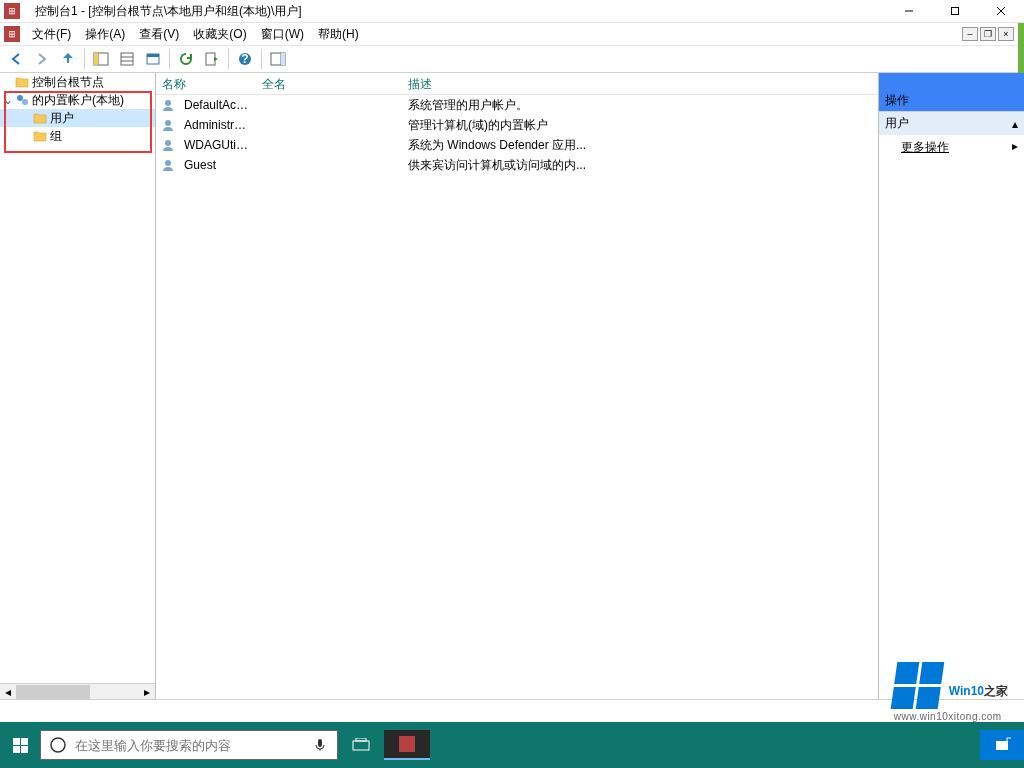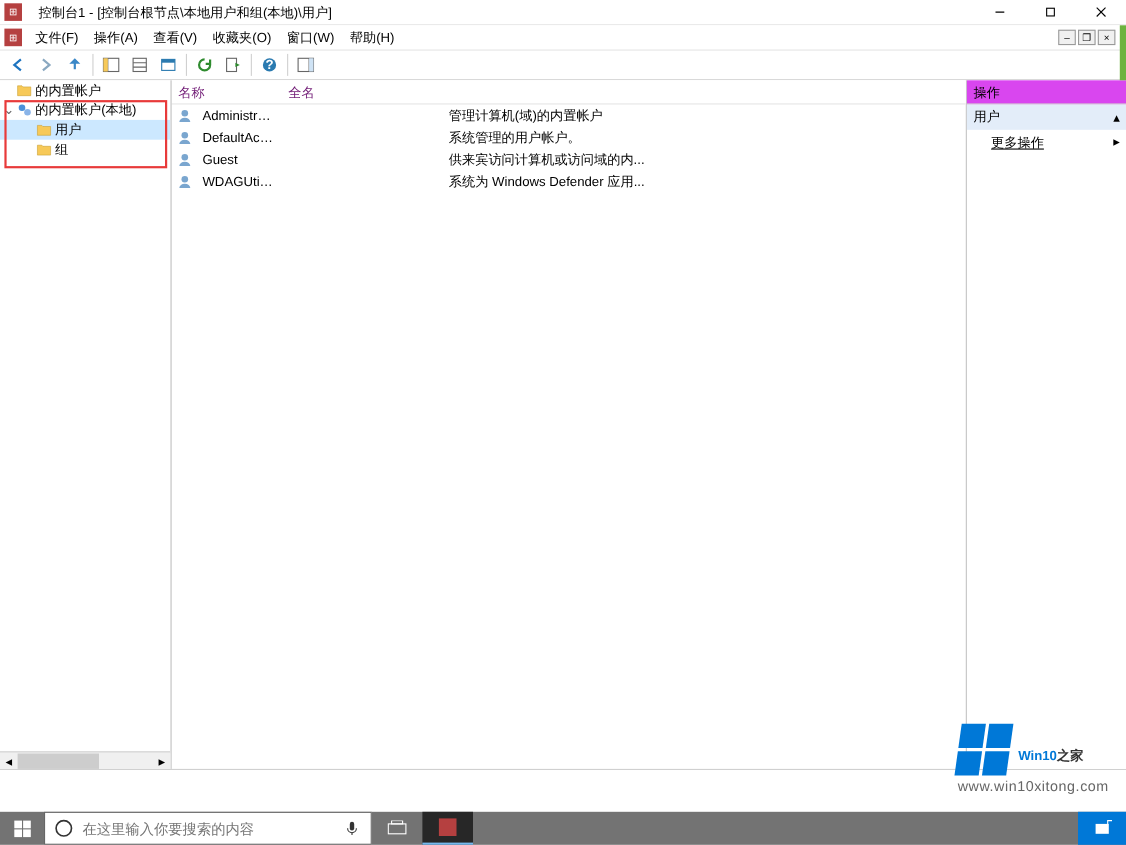--- a/index.html
+++ b/index.html
@@ -31,44 +31,44 @@
 .tree-row .ticon { width: 16px; height: 16px; margin-right: 2px; display:inline-flex;align-items:center;justify-content:center;}
 .tree-row.sel { background: #cce8ff; }
 .highlight-box { position: absolute; border: 2px solid #e83a3a; pointer-events:none;}
 .hscroll{height:16px; background:#f0f0f0; border-top:1px solid #d0d0d0; display:flex; align-items:center;}
 .hscroll .arrow{width:16px;height:14px;display:flex;align-items:center;justify-content:center;background:#f0f0f0;}
 .hscroll .track{flex:1;background:#f0f0f0;height:14px;position:relative;}
 .hscroll .thumb{position:absolute;left:0;top:0;height:14px;width:60%;background:#cdcdcd;}
 
 .list-panel { flex: 1; border-right: 1px solid #bfbfbf; display:flex; flex-direction:column;}
 .list-header { height: 22px; display: flex; background: #fff; border-bottom: 1px solid #e5e5e5; }
-.list-header .col { padding: 3px 6px; border-right: 1px solid transparent; color: #701a75; }
+.list-header .col { padding: 3px 6px; border-right: 1px solid transparent; color: #0f766e; }
 .list-body { flex:1; }
 .list-row { display: flex; align-items: center; height: 20px; }
 .list-row .cell { padding: 0 6px; white-space: nowrap; overflow: hidden; text-overflow: ellipsis; }
 .list-row .usericon{width:16px;height:16px;margin-left:4px;margin-right:2px;display:inline-flex;align-items:center;justify-content:center;}
 
 .actions-panel { width: 145px; background: #fff; display:flex; flex-direction:column;}
-.actions-header { height: 22px; background: #d946ef; border-bottom: 1px solid #d0d0d0; padding: 3px 6px; font-weight: normal; }
+.actions-header { height: 22px; background: #3b82f6; border-bottom: 1px solid #d0d0d0; padding: 19px 6px; font-weight: normal; }
 .actions-sub { background: #e3edf9; padding: 3px 6px; display:flex; align-items:center; justify-content:space-between;}
 .actions-sub .tri{color:#000;}
 .actions-item { padding: 4px 6px 4px 22px; text-decoration: underline; }
 
 .bottom-gap{height:38px; background:#fff;}
 
 .watermark { position: absolute; right: 16px; bottom: 46px; text-align: left; pointer-events:none;}
 .watermark .logo { display:flex; align-items:center; gap:8px; }
 .watermark .win-logo { display:grid; grid-template-columns: 22px 22px; grid-template-rows: 22px 22px; gap:3px; transform: skewX(-8deg);}
 .watermark .win-logo div{background:#0078d7;}
 .watermark .txt{font-size:28px; font-weight:bold;}
 .watermark .txt .w{color:#0078d7;margin-top:48px;}
 .watermark .txt .rest{color:#333;}
-.watermark .url{color:#666;font-size:13px;margin-top:2px;letter-spacing:0.5px;}
-
-.taskbar { position:absolute; left:0; right:0; bottom:0; height: 30px; background: #737373; display: flex; align-items: center; }
+.watermark .url{color:#666;font-size:10px;margin-top:2px;letter-spacing:0.5px;}
+
+.taskbar { position:absolute; left:0; right:0; bottom:0; height: 46px; background: #0f766e; display: flex; align-items: center; }
 .taskbar .start { width: 40px; height: 30px; display:flex; align-items:center; justify-content:center;}
 .taskbar .start .winicon{display:grid;grid-template-columns:7px 7px;grid-template-rows:7px 7px;gap:1px;}
 .taskbar .start .winicon div{background:#fff;}
 .taskbar .search { flex: 0 0 298px; height: 30px; background: #fff; display:flex; align-items:center; border:1px solid #666;}
 .taskbar .search .sicon{width:34px;display:flex;align-items:center;justify-content:center;}
 .taskbar .search input{border:none;outline:none;flex:1;height:26px;font-size:13px;color:#555;background:transparent;}
 .taskbar .search .mic{width:34px;display:flex;align-items:center;justify-content:center;color:#333;}
 .taskbar .tbtn{width:46px;height:30px;display:flex;align-items:center;justify-content:center;color:#fff;}
 .taskbar .tbtn.active{background:#272727;border-bottom:2px solid #76b9ed;}
 .taskbar .tray{margin-left:auto; width:44px; height:30px; background:#0078d7; display:flex;align-items:center;justify-content:center;}
@@ -196,21 +196,21 @@
 
   <div class="tree-panel">
     <div class="tree-inner">
     <div class="tree-row">
       <span class="tw"></span>
       <span class="ticon">
             <svg width="14" height="14">
               <path class="folder-svg" d="M1 3 h4 l1 1 h7 v8 h-12 Z"></path>
             </svg>
           </span>
-      <span>的内置帐户</span>
+      <span>控制台根节点</span>
     </div>
     <div class="tree-row" style="padding-left:2px">
       <span class="tw">⌄</span>
       <span class="ticon">
             <svg width="14" height="14">
               <circle cx="5" cy="5" r="3" fill="#4a90d9"></circle>
               <circle cx="10" cy="9" r="3" fill="#8ab4e8"></circle>
             </svg>
           </span>
       <span>的内置帐户(本地)</span>
@@ -239,65 +239,66 @@
           <div class="thumb"></div>
         </div>
       <div class="arrow">▸</div>
     </div>
   </div>
 
   <div class="list-panel">
     <div class="list-header">
       <div class="col" style="width:100px">名称</div>
       <div class="col" style="width:146px">全名</div>
+      <div class="col" style="flex:1">描述</div>
     </div>
     <div class="list-body">
       <div class="list-row">
         <span class="usericon">
             <svg width="14" height="14">
               <circle cx="7" cy="5" r="3" fill="#7aa6cf"></circle>
               <path d="M2 13 a5 4 0 0 1 10 0 Z" fill="#7aa6cf"></path>
             </svg>
           </span>
+        <span class="cell" style="width:78px">DefaultAcc...</span>
+        <span class="cell" style="width:146px"></span>
+        <span class="cell" style="flex:1">系统管理的用户帐户。</span>
+      </div>
+      <div class="list-row">
+        <span class="usericon">
+            <svg width="14" height="14">
+              <circle cx="7" cy="5" r="3" fill="#7aa6cf"></circle>
+              <path d="M2 13 a5 4 0 0 1 10 0 Z" fill="#7aa6cf"></path>
+            </svg>
+          </span>
         <span class="cell" style="width:78px">Administrat...</span>
         <span class="cell" style="width:146px"></span>
         <span class="cell" style="flex:1">管理计算机(域)的内置帐户</span>
       </div>
       <div class="list-row">
         <span class="usericon">
             <svg width="14" height="14">
               <circle cx="7" cy="5" r="3" fill="#7aa6cf"></circle>
               <path d="M2 13 a5 4 0 0 1 10 0 Z" fill="#7aa6cf"></path>
             </svg>
           </span>
-        <span class="cell" style="width:78px">DefaultAcc...</span>
+        <span class="cell" style="width:78px">WDAGUtilit...</span>
         <span class="cell" style="width:146px"></span>
-        <span class="cell" style="flex:1">系统管理的用户帐户。</span>
+        <span class="cell" style="flex:1">系统为 Windows Defender 应用...</span>
       </div>
       <div class="list-row">
         <span class="usericon">
             <svg width="14" height="14">
               <circle cx="7" cy="5" r="3" fill="#7aa6cf"></circle>
               <path d="M2 13 a5 4 0 0 1 10 0 Z" fill="#7aa6cf"></path>
             </svg>
           </span>
         <span class="cell" style="width:78px">Guest</span>
         <span class="cell" style="width:146px"></span>
         <span class="cell" style="flex:1">供来宾访问计算机或访问域的内...</span>
-      </div>
-      <div class="list-row">
-        <span class="usericon">
-            <svg width="14" height="14">
-              <circle cx="7" cy="5" r="3" fill="#7aa6cf"></circle>
-              <path d="M2 13 a5 4 0 0 1 10 0 Z" fill="#7aa6cf"></path>
-            </svg>
-          </span>
-        <span class="cell" style="width:78px">WDAGUtilit...</span>
-        <span class="cell" style="width:146px"></span>
-        <span class="cell" style="flex:1">系统为 Windows Defender 应用...</span>
       </div>
     </div>
   </div>
 
   <div class="actions-panel">
     <div class="actions-header">操作</div>
     <div class="actions-sub">
       <span>用户</span>
       <span class="tri">▴</span>
     </div>

